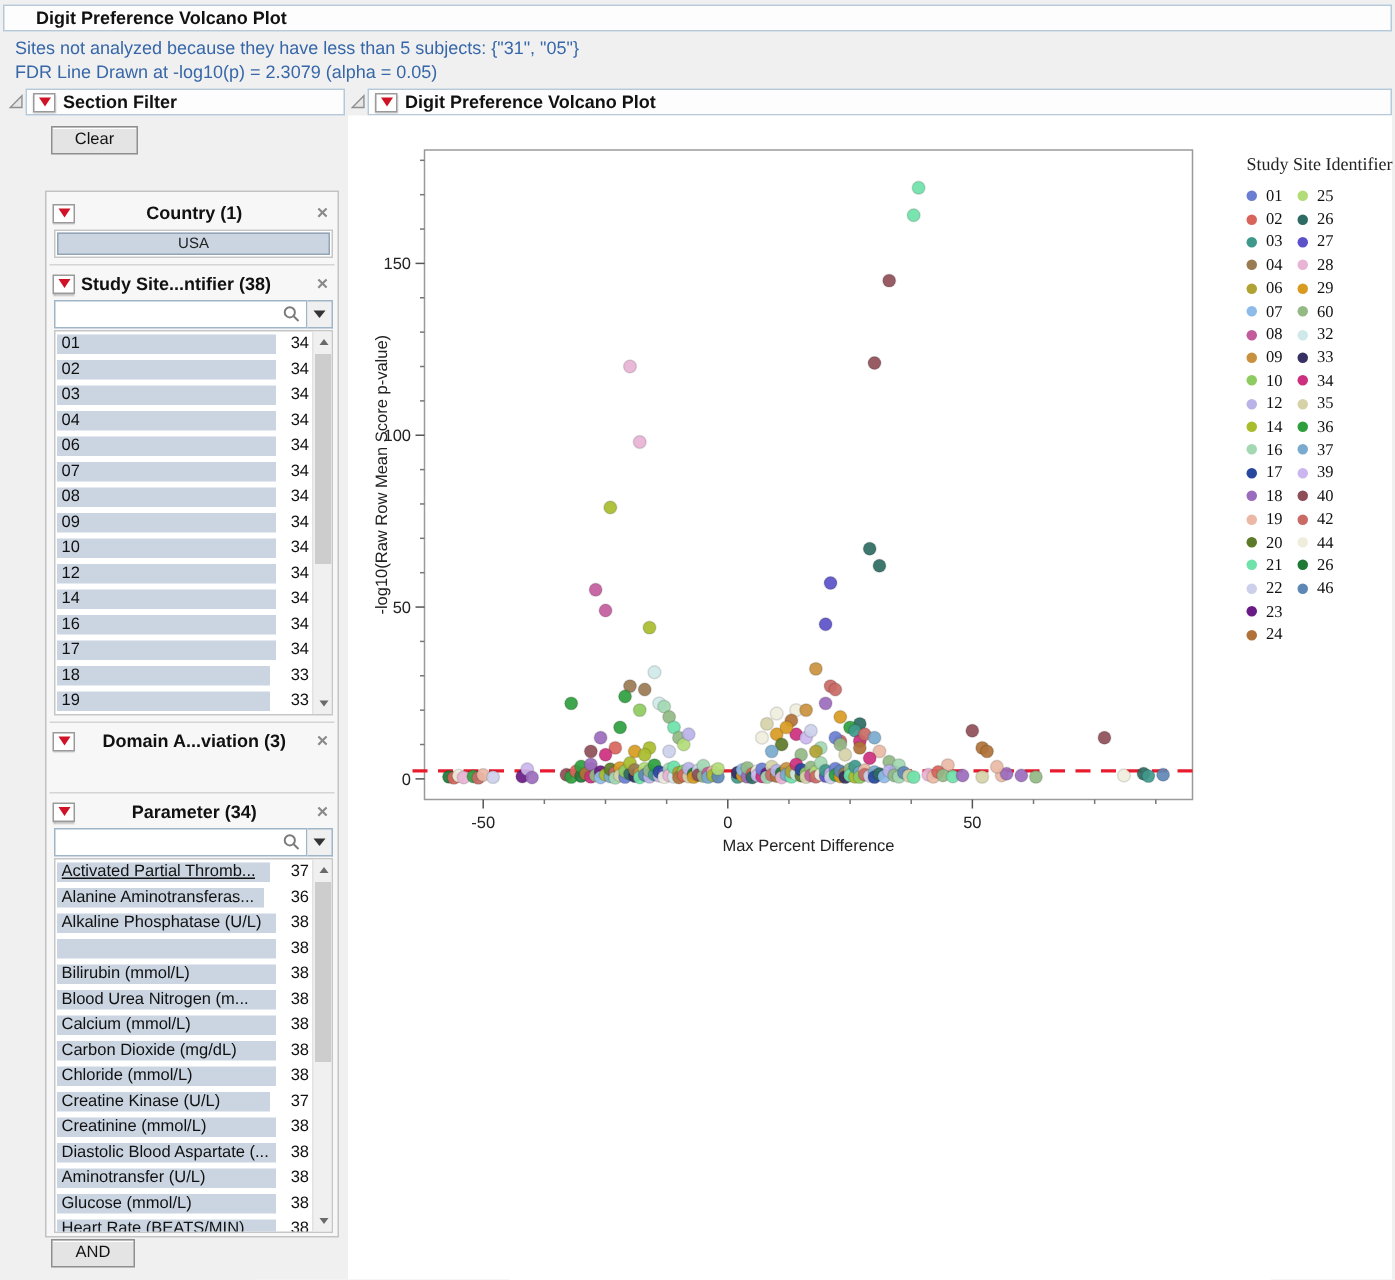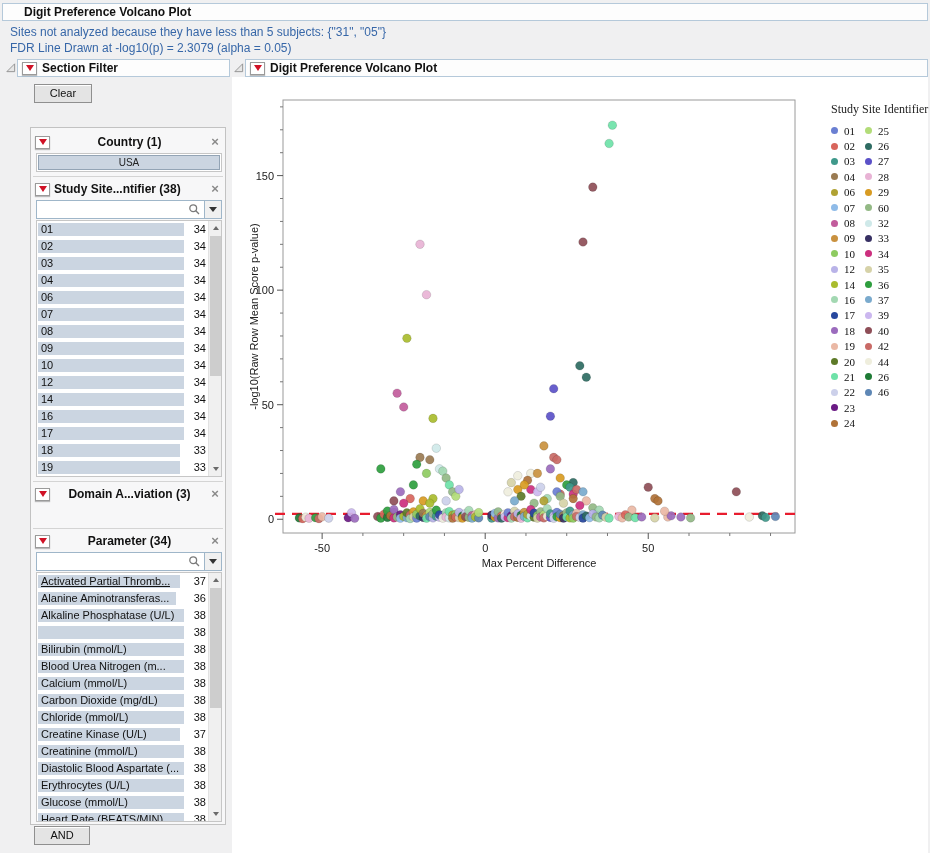--- a/index.html
+++ b/index.html
@@ -301,21 +301,21 @@
             <div class="row-label" style="max-width: 142px;">Creatinine (mmol/L)</div>
             <div class="row-count">38</div>
           </div>
           <div class="list-row">
             <div class="hist-bar" style="width: 146px;"></div>
             <div class="row-label" style="max-width: 142px;">Diastolic Blood Aspartate (...</div>
             <div class="row-count">38</div>
           </div>
           <div class="list-row">
             <div class="hist-bar" style="width: 146px;"></div>
-            <div class="row-label" style="max-width: 142px;">Erythrocytes (U/L)</div>
+            <div class="row-label" style="max-width: 142px;">Aminotransfer (U/L)</div>
             <div class="row-count">38</div>
           </div>
           <div class="list-row">
             <div class="hist-bar" style="width: 146px;"></div>
             <div class="row-label" style="max-width: 142px;">Glucose (mmol/L)</div>
             <div class="row-count">38</div>
           </div>
           <div class="list-row">
             <div class="hist-bar" style="width: 146px;"></div>
             <div class="row-label" style="max-width: 142px;">Heart Rate (BEATS/MIN)</div>

